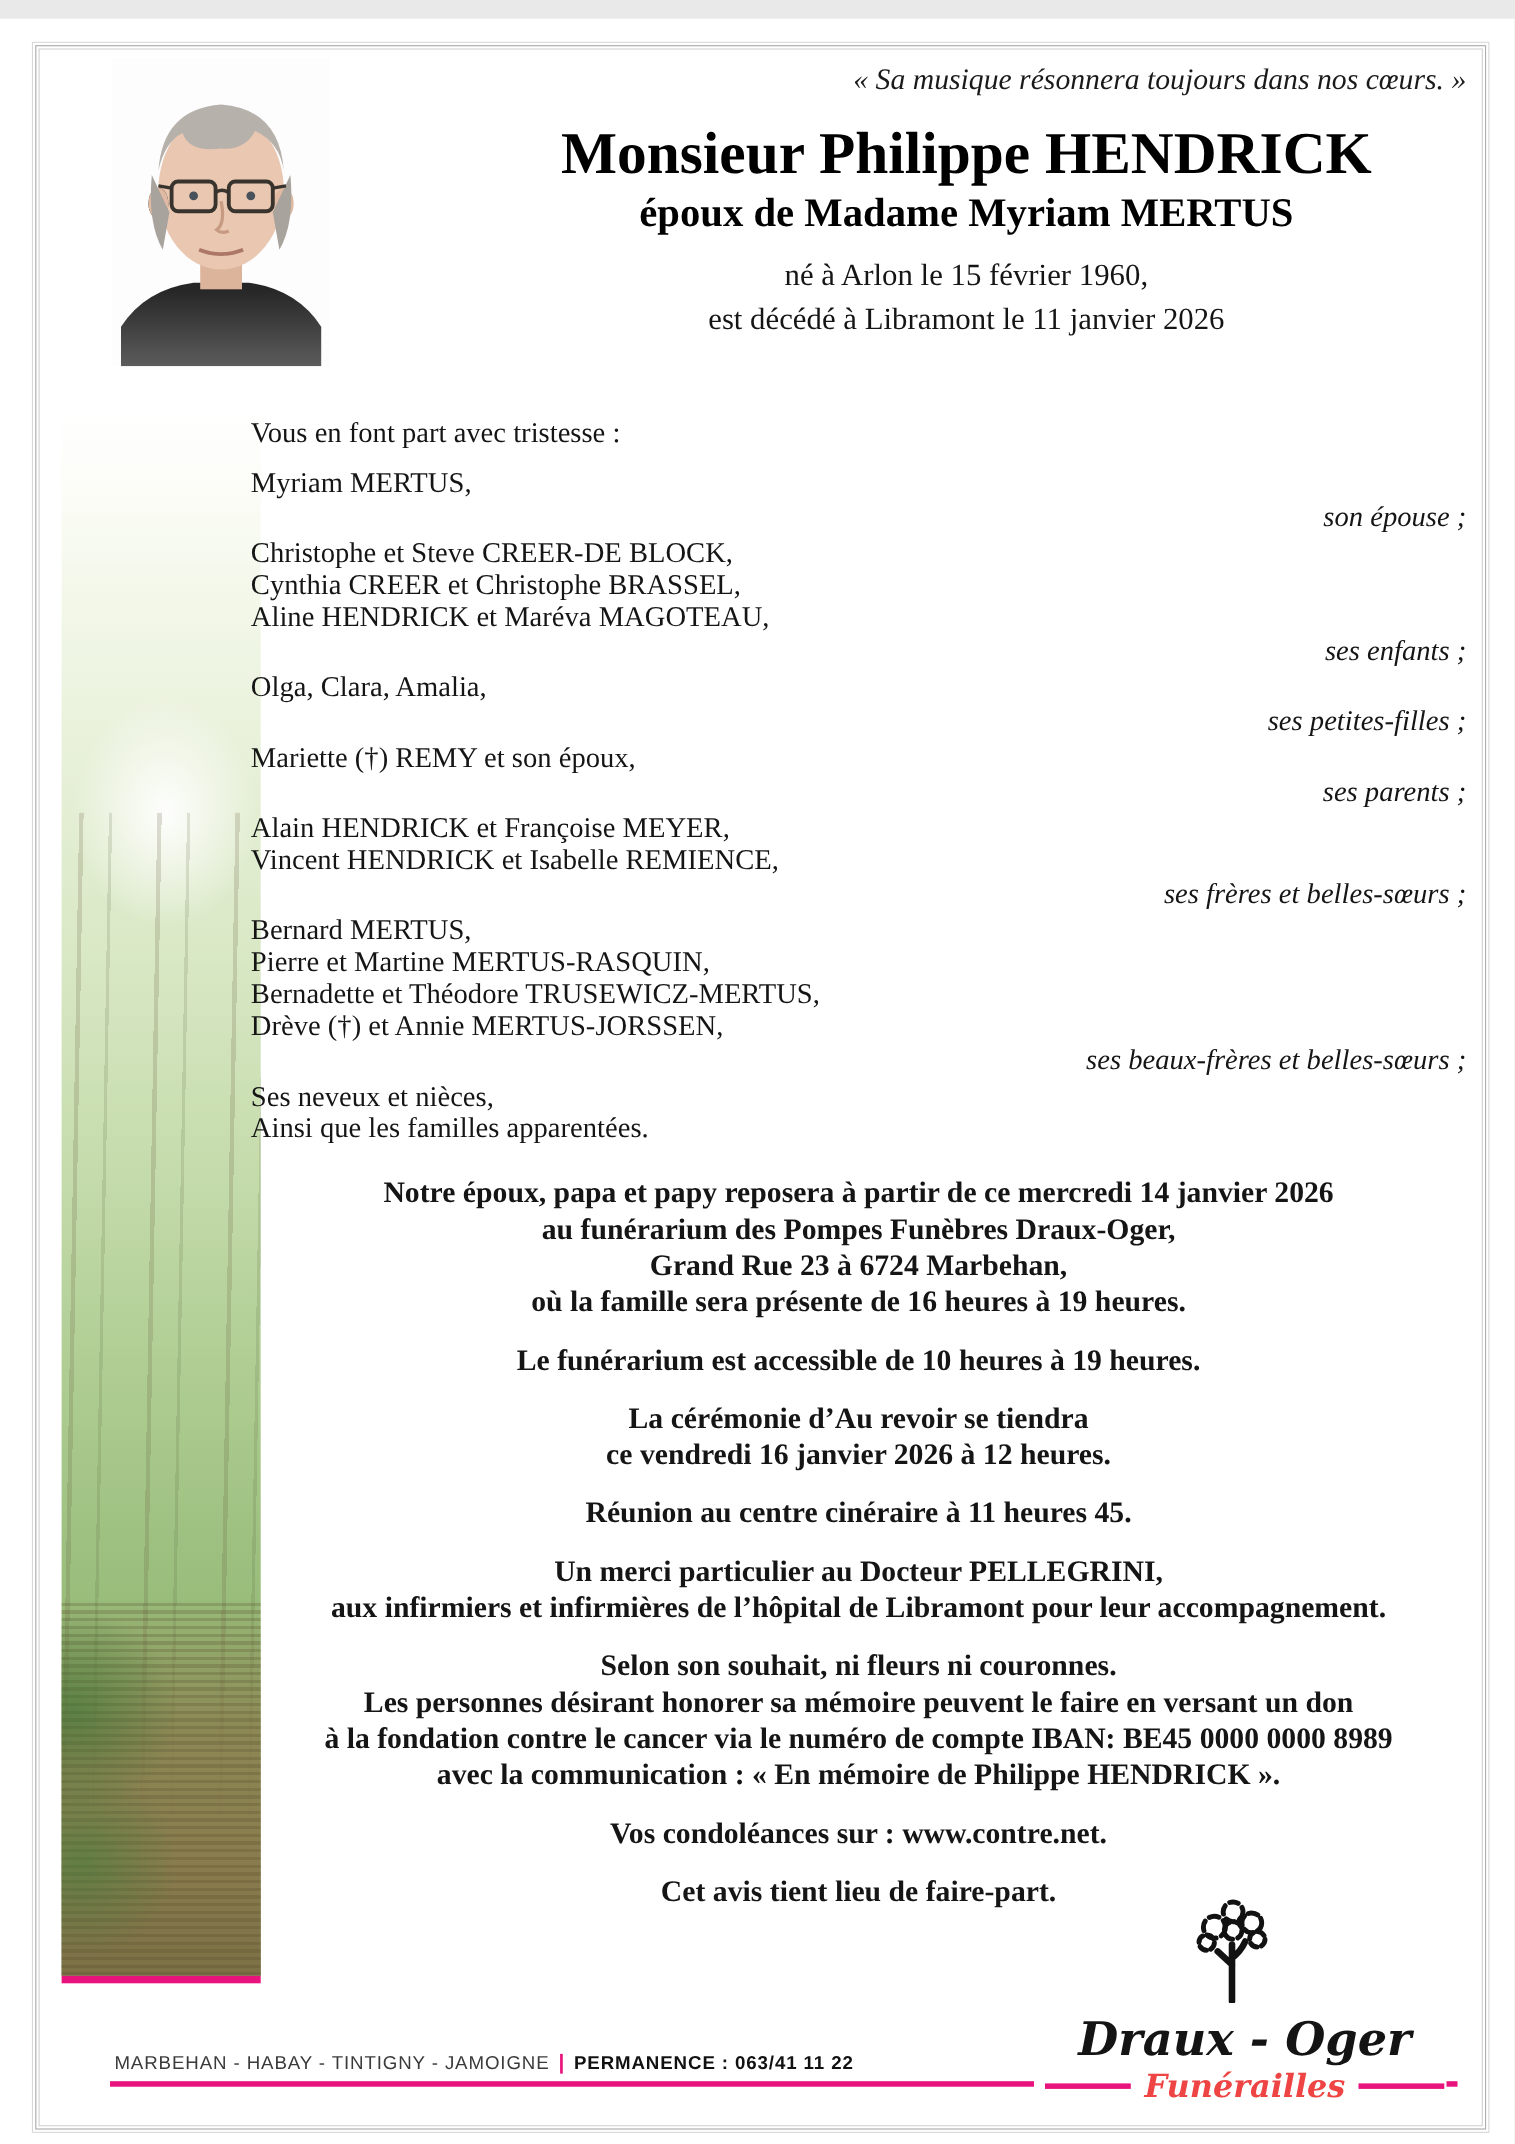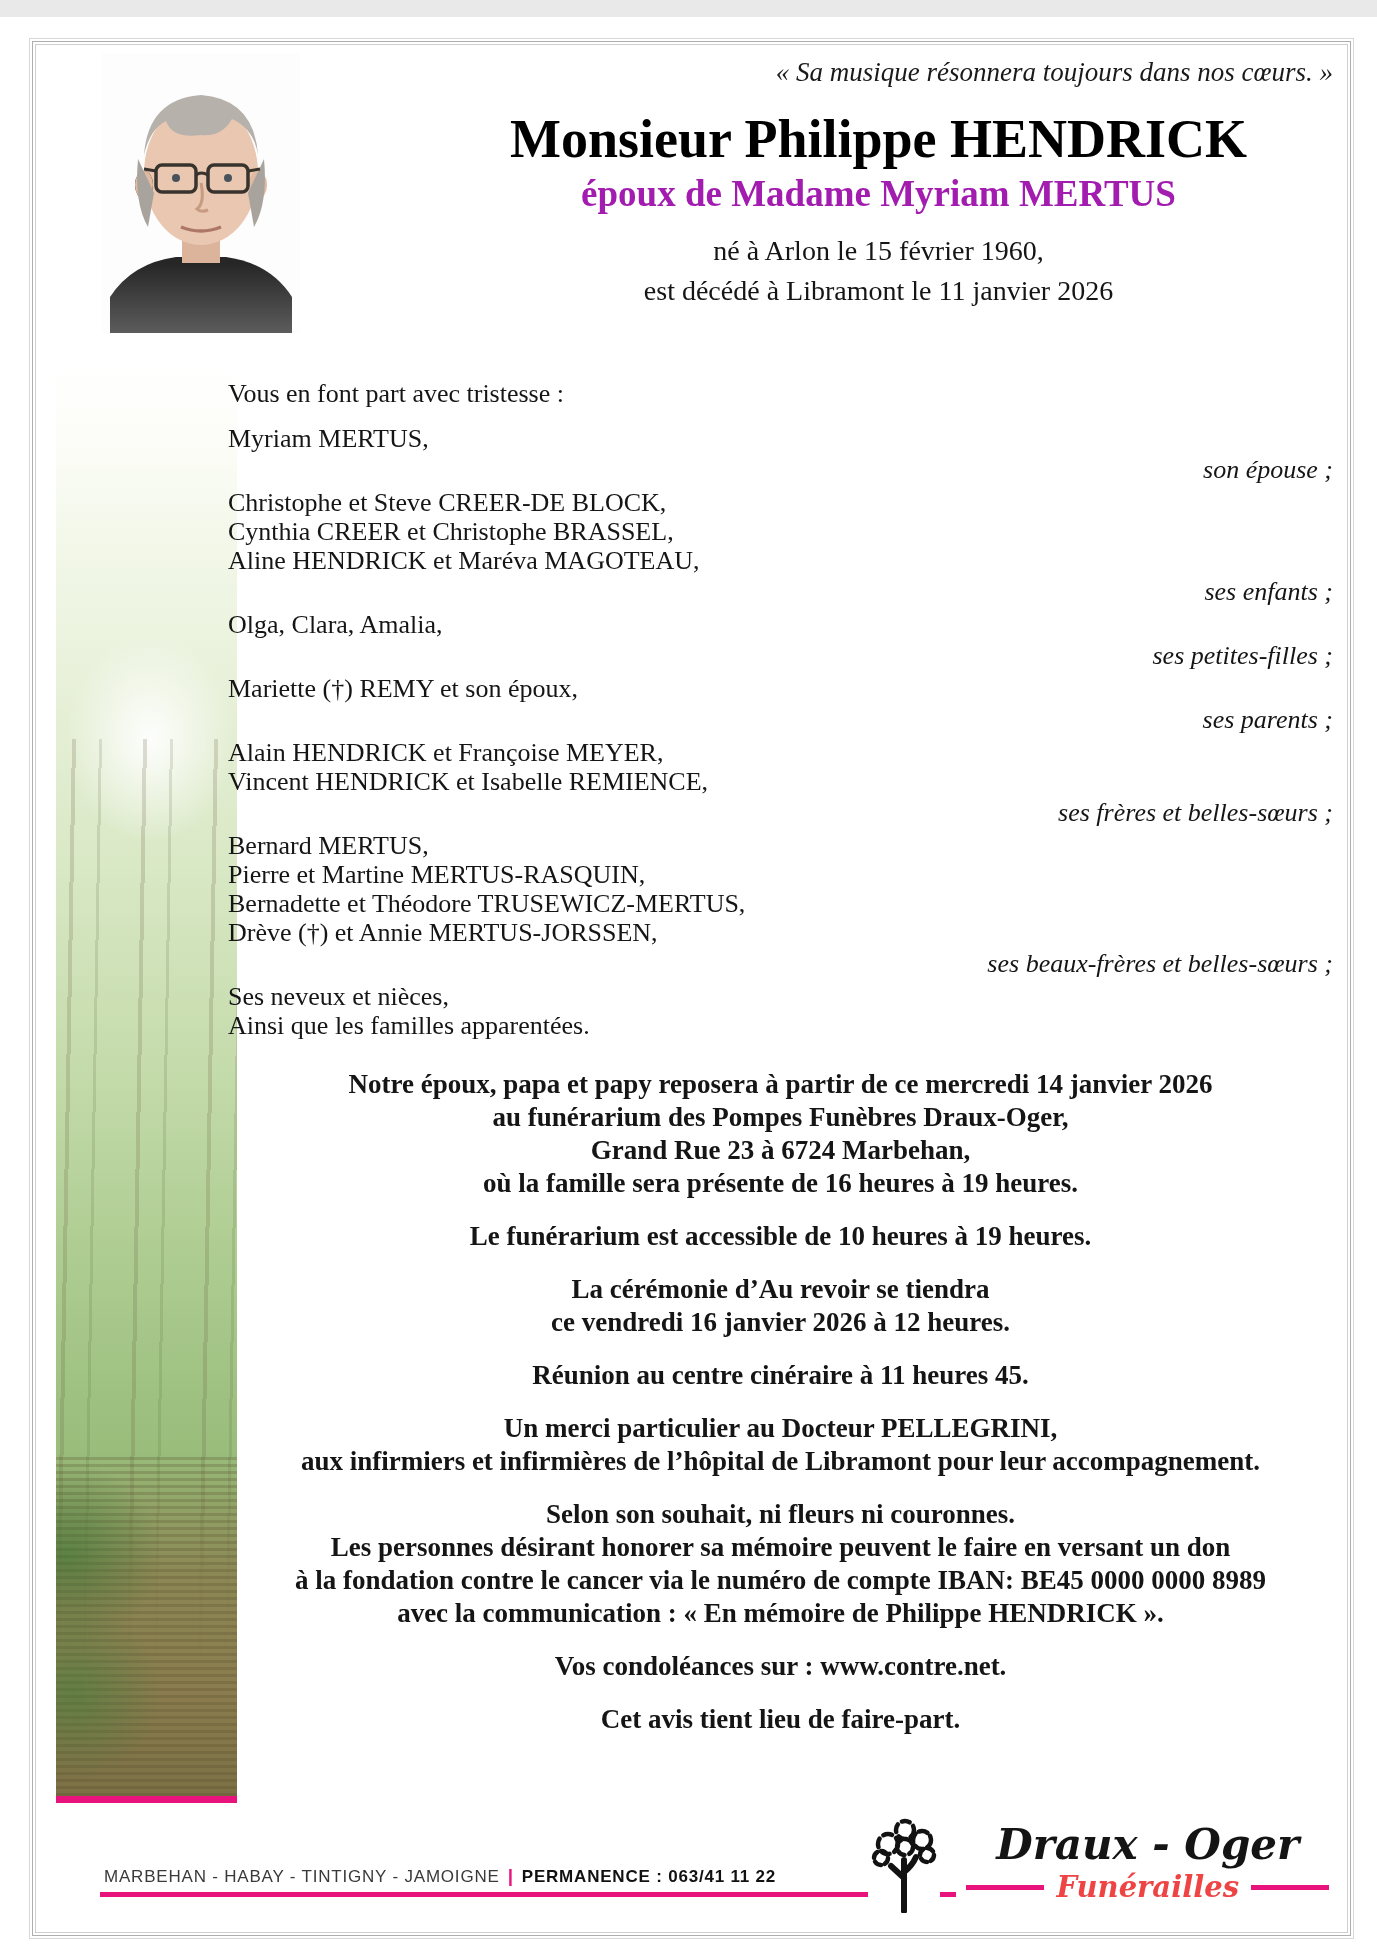--- a/index.html
+++ b/index.html
@@ -17,21 +17,21 @@
   }
 
   
   .photo {
     position:absolute; left:102px; top:36px; width:198px; height:280px;
   }
   .photo svg { display:block; width:100%; height:100%; }
   .header-text { position:absolute; left:420px; right:40px; top:40px; text-align:center; }
   .quote { font-size:27px; font-style:italic; text-align:right; padding-right:4px; color:#1a1a1a; }
   .title { font-size:54px; font-weight:bold; line-height:1.08; margin:22px 0 0 0; color:#000; }
-  .subtitle { font-size:37px; font-weight:bold; margin:4px 0 0 0; color:#a21caf; }
+  .subtitle { font-size:37px; font-weight:bold; margin:4px 0 0 0; color:#000000; }
   .dates { font-size:28px; line-height:40px; margin-top:16px; }
 
   
   .forest {
     position:absolute; left:56px; top:350px; width:181px; height:1429px;
     border-bottom:7px solid #e8137d;
     background:
       radial-gradient(ellipse 120px 150px at 52% 26%, rgba(255,255,255,0.95), rgba(255,255,255,0) 70%),
       linear-gradient(to bottom, #ffffff 0%, #fcfdf8 5%, #f2f7e8 13%, #e7f0d8 23%,
         #d9e8c5 35%, #c6dcad 48%, #b0ce94 61%, #9ec181 72%, #92b673 82%, #88aa69 100%);
@@ -61,21 +61,21 @@
   .notices { margin-top:28px; }
   .notice { font-size:27px; font-weight:bold; line-height:33px; text-align:center; margin:0 0 20px 0; }
   .nline { display:block; }
 
   
   .footer { position:absolute; left:100px; right:46px; top:1795px; height:105px; font-family:"Liberation Sans", sans-serif; }
   .rule { position:absolute; left:0; right:6px; bottom:20px; height:5px; background:#e8137d; }
   .locations-row { position:absolute; left:4px; bottom:30px; font-size:17px; letter-spacing:.8px; color:#3a3a3a; white-space:nowrap; }
   .locations-row .sep { color:#e8137d; font-weight:bold; padding:0 8px; font-size:19px; }
   .locations-row .perm { color:#111; font-weight:bold; }
-  .brand { position:absolute; right:0; bottom:0; display:flex; align-items:flex-start; }
+  .brand { position:absolute; right:16px; bottom:0; display:flex; align-items:center;flex-direction:column; }
   .tree { width:72px; height:97px; margin-right:16px; margin-bottom:4px; background:#fff; }
   .brand-text { display:flex; flex-direction:column; align-items:center; background:#fff; padding:6px 2px 4px 10px; }
   .brand-name { font-family:"DejaVu Serif", serif; font-style:italic; font-weight:bold; font-size:42px; line-height:46px; color:#141414; }
   .fun-row { display:flex; align-items:center; margin-top:2px; }
   .dash { width:78px; height:5px; background:#e8137d; }
   .brand-subtitle { font-family:"DejaVu Serif", serif; font-style:italic; font-weight:bold; font-size:29px; color:#ef4444; padding:0 12px; }
 </style>
 </head>
 <body>
 

